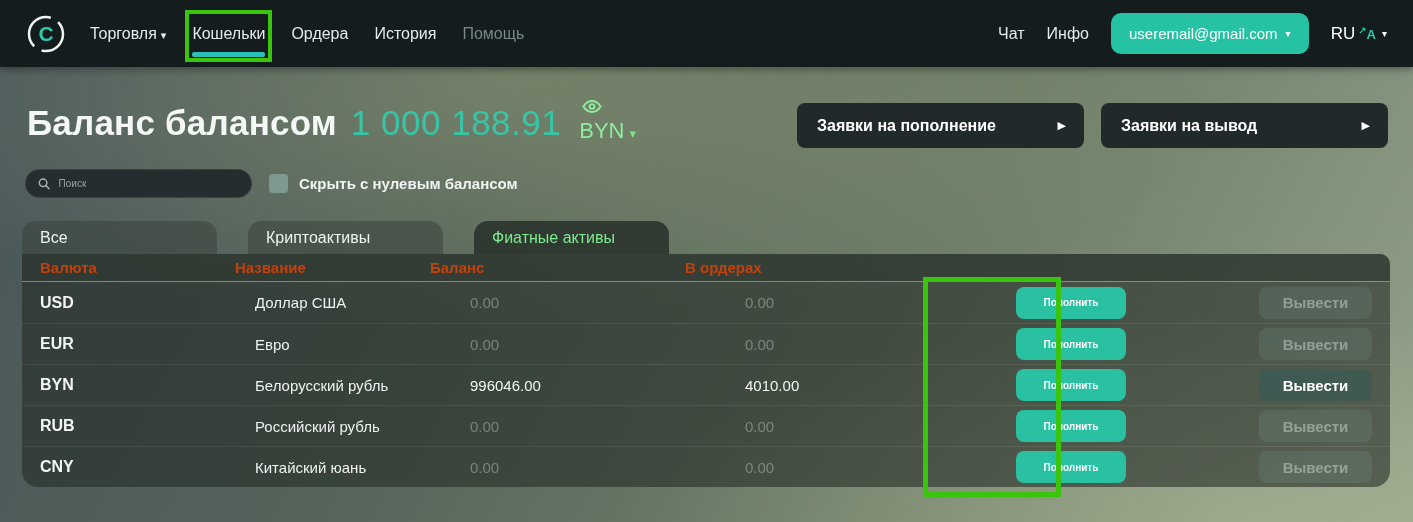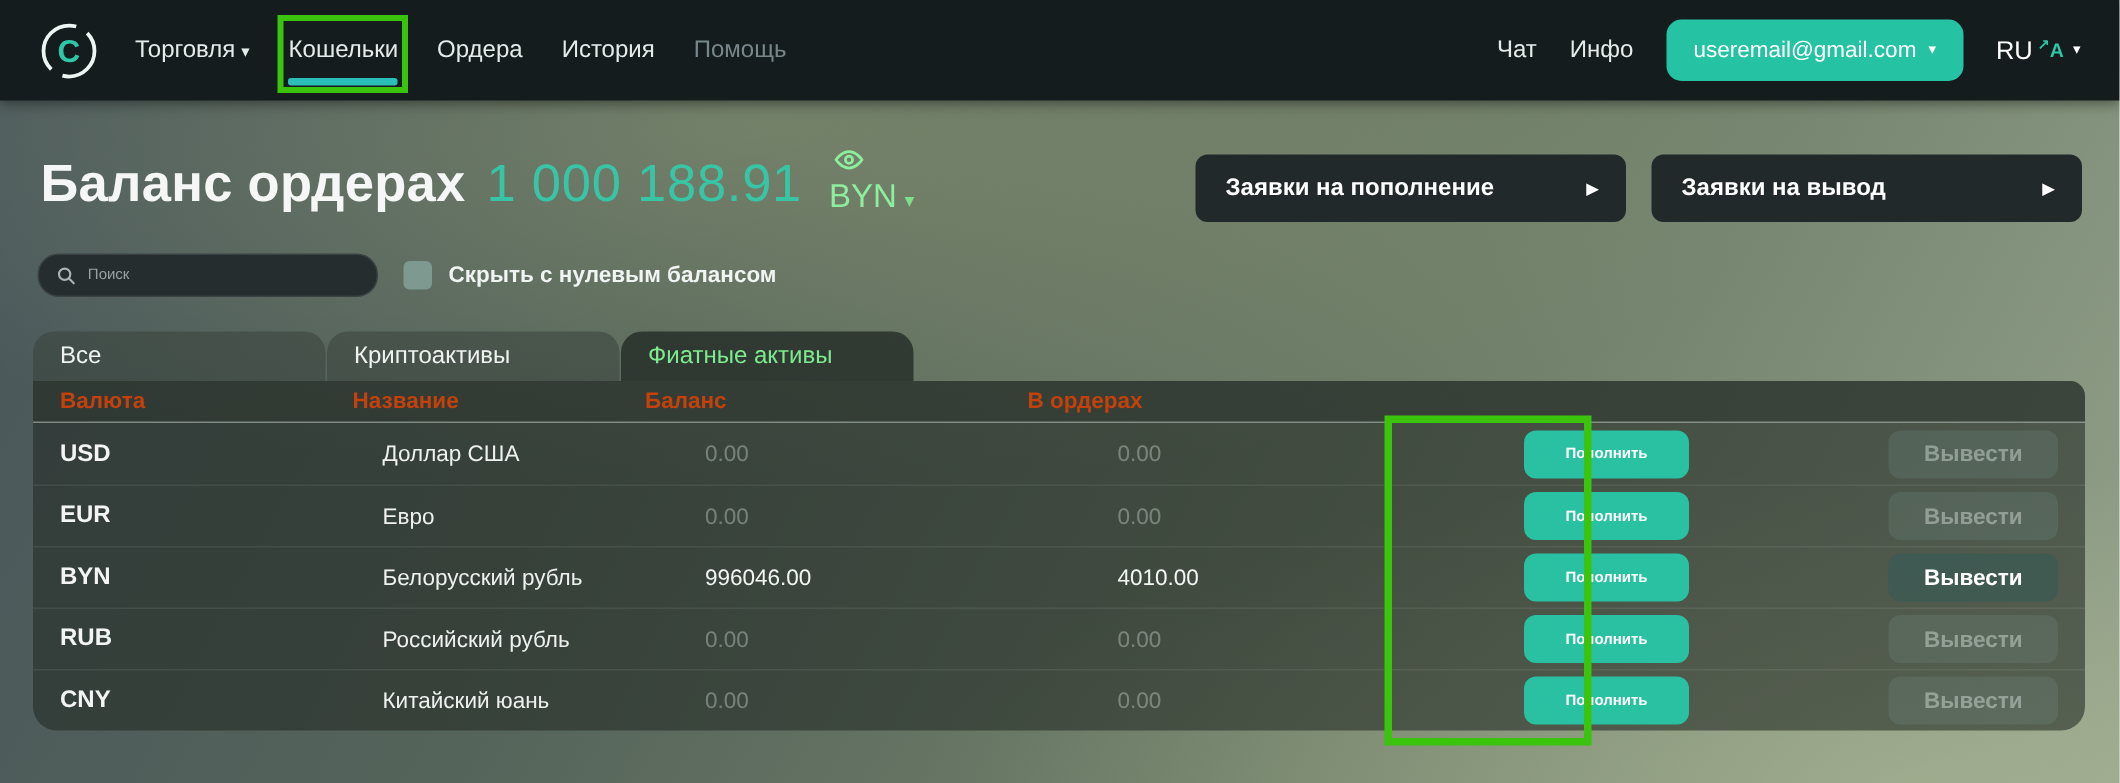--- a/index.html
+++ b/index.html
@@ -67,21 +67,21 @@
   .search-box input {
     background:transparent; border:none; outline:none; color:#cfd6d6; font-size:10px;
     font-family:inherit; width:100%;
   }
   .search-box input::placeholder { color:#98a2a3; }
   .hide-zero { display:flex; align-items:center; margin-left:17px; gap:11px; cursor:pointer; }
   .checkbox { width:19px; height:19px; border-radius:4px; background:rgba(150,190,184,0.55); }
   .hide-zero-label { font-size:15px; font-weight:bold; color:#f0f4f2; }
 
   
-  .tabs { display:flex; gap:1px; margin:23px 23px 0 22px; }
+  .tabs { display:flex; gap:31px; margin:23px 23px 0 22px; }
   .tab {
     width:195px; height:33px; line-height:33px; padding-left:18px; font-size:16px;
     color:#eef2f0; background:rgba(56,66,59,0.55); border-radius:14px 14px 0 0; cursor:pointer;
   }
   .tab.active { background:rgba(37,45,40,0.82); color:#7dea8e; }
 
   
   .assets-table {
     margin:0 23px 0 22px; width:1368px; background:rgba(35,42,37,0.58);
     border-radius:0 10px 16px 16px; overflow:hidden;
@@ -155,21 +155,21 @@
     <div class="lang-switcher">
       <span>RU</span>
       <span class="translate-icon"><sup>↗</sup>A</span>
       <span class="caret">▾</span>
     </div>
   </div>
 </div>
 
 <div class="page-head">
   <div class="title-line">
-    <span class="page-title">Баланс ордерах</span>
+    <span class="page-title">Баланс балансом</span>
     <span class="total-balance">1 000 188.91</span>
   </div>
   <div class="currency-block">
     <svg class="eye-icon" width="22" height="15" viewBox="0 0 24 16">
       <path d="M12 2 C6.5 2 2.6 8 2.6 8 S6.5 14 12 14 21.4 8 21.4 8 17.5 2 12 2 Z" fill="none" stroke="#8cee9e" stroke-width="2"></path>
       <circle cx="12" cy="8" r="2.6" fill="none" stroke="#8cee9e" stroke-width="2"></circle>
     </svg>
     <span class="balance-currency">
       <span>BYN</span><span class="caret">▾</span>
     </span>

